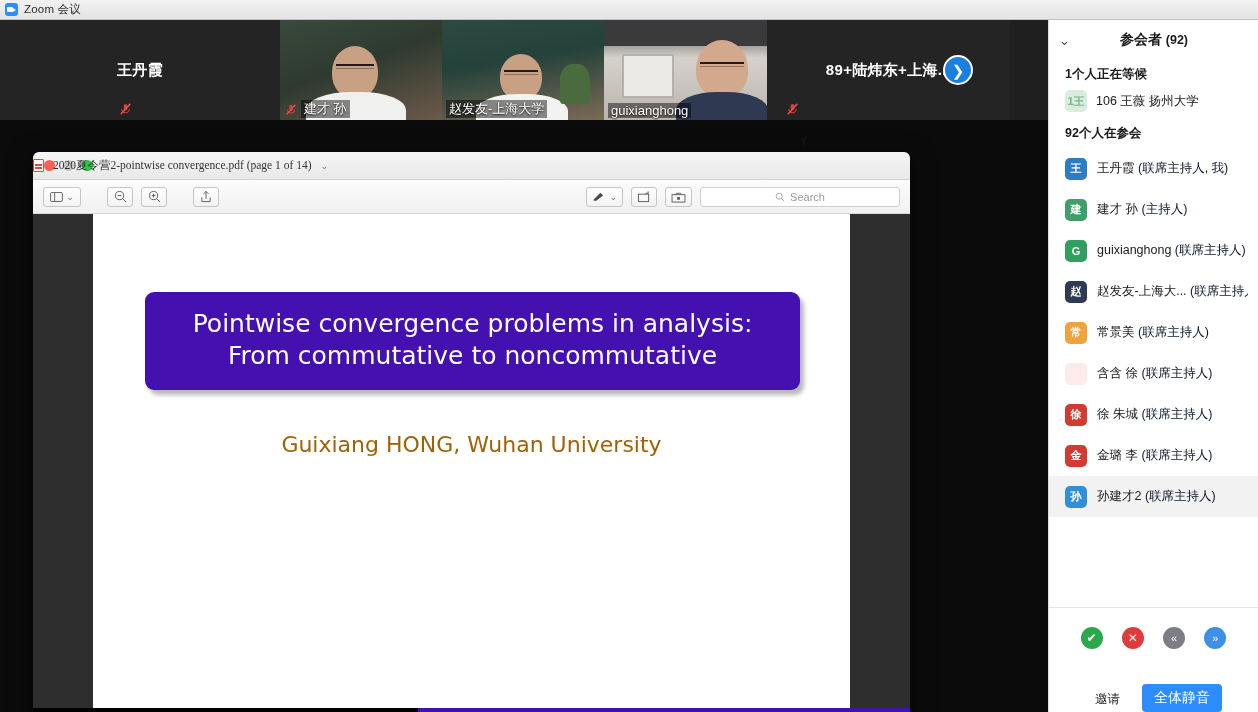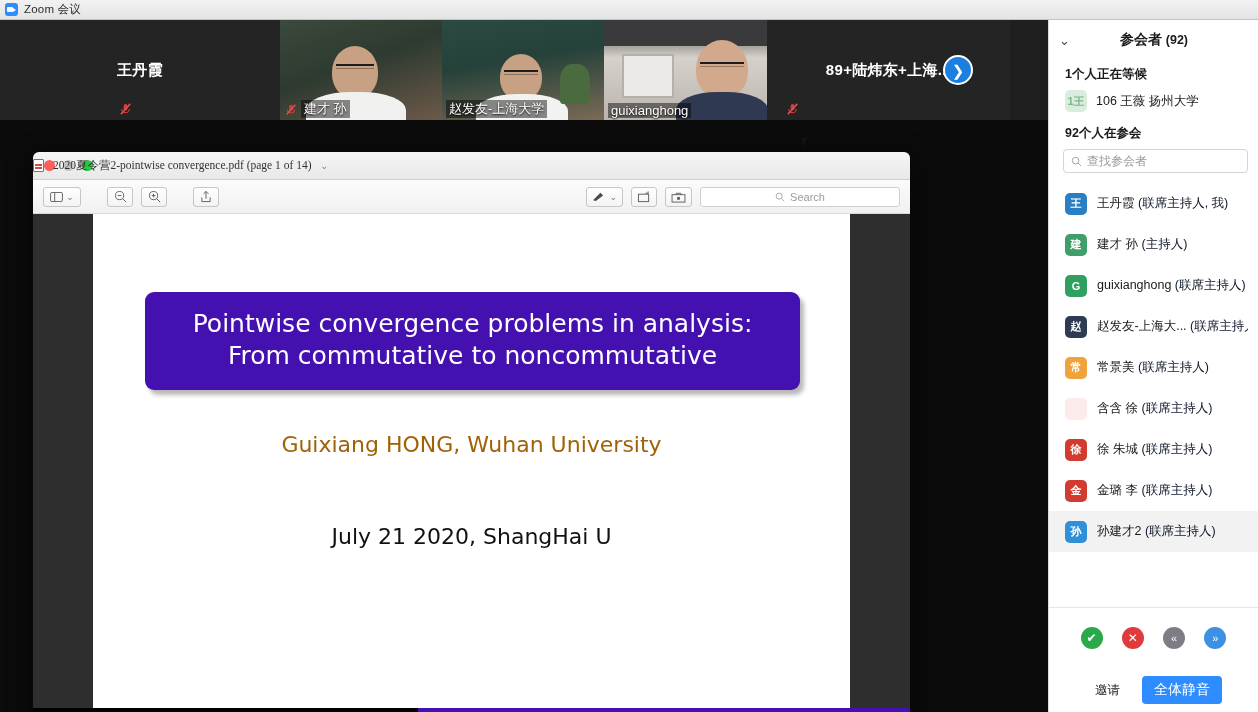--- a/index.html
+++ b/index.html
@@ -227,21 +227,21 @@
   .circ {
     width: 22px; height: 22px; border-radius: 50%;
     display: flex; align-items: center; justify-content: center;
     color: #fff; font-size: 12px; cursor: pointer; line-height: 1;
   }
   .circ.green { background: #2aa84a; }
   .circ.red { background: #e03b3b; }
   .circ.gray { background: #7d7d86; font-size: 11px; }
   .circ.blue { background: #3d90e3; font-size: 11px; }
   .foot-buttons {
-    height: 44px; display: flex; align-items: center;
+    height: 44px; display: flex; align-items: flex-end;
     justify-content: space-around; padding: 0 30px;
   }
   .btn-plain {
     font-size: 12.5px; color: #1a1a1a; padding: 4px 10px;
     border-radius: 4px; cursor: pointer;
   }
   .btn-primary {
     font-size: 14px; color: #fff; background: #2d8cff;
     padding: 5px 12px; border-radius: 4px; cursor: pointer;
   }
@@ -398,21 +398,20 @@
             <line x1="7.6" y1="7.6" x2="11" y2="11" stroke="#9a9a9a"></line>
           </svg>
           <span title="Search">Search</span>
         </div>
       </div>
 
       <div class="pdf-canvas">
         <div class="pdf-page">
           <div class="slide-title-box">Pointwise convergence problems in analysis: From commutative to noncommutative</div>
           <div class="slide-author">Guixiang HONG, Wuhan University</div>
-          <div class="slide-date">July 21 2020, ShangHai U</div>
 
         </div>
 
         <div class="pdf-footerbar">
           <div class="footer-dark"></div>
           <div class="footer-purple"></div>
         </div>
       </div>
     </div>
 
@@ -431,29 +430,20 @@
 
     <div class="sec-label">1个人正在等候</div>
 
     <div class="waiting-row">
       <span class="avatar pale">1王</span>
       <span class="p-name">106 王薇 扬州大学</span>
     </div>
 
     <div class="sec-label">92个人在参会</div>
 
-    <div class="search-wrap">
-      <div class="search-box">
-        <svg width="11" height="11" viewBox="0 0 12 12">
-          <circle cx="5" cy="5" r="3.6" fill="none" stroke="#9b9b9b"></circle>
-          <line x1="7.6" y1="7.6" x2="11" y2="11" stroke="#9b9b9b"></line>
-        </svg>
-        <span>查找参会者</span>
-      </div>
-    </div>
 
     <div class="plist">
       <div class="p-row">
         <span class="avatar" style="background:#2a7fc4">王</span>
         <span class="p-name"><span>王丹霞</span> <span class="role">(联席主持人, 我)</span></span>
       </div>
       <div class="p-row">
         <span class="avatar" style="background:#3f9e6a">建</span>
         <span class="p-name"><span>建才 孙</span> <span class="role">(主持人)</span></span>
       </div>

